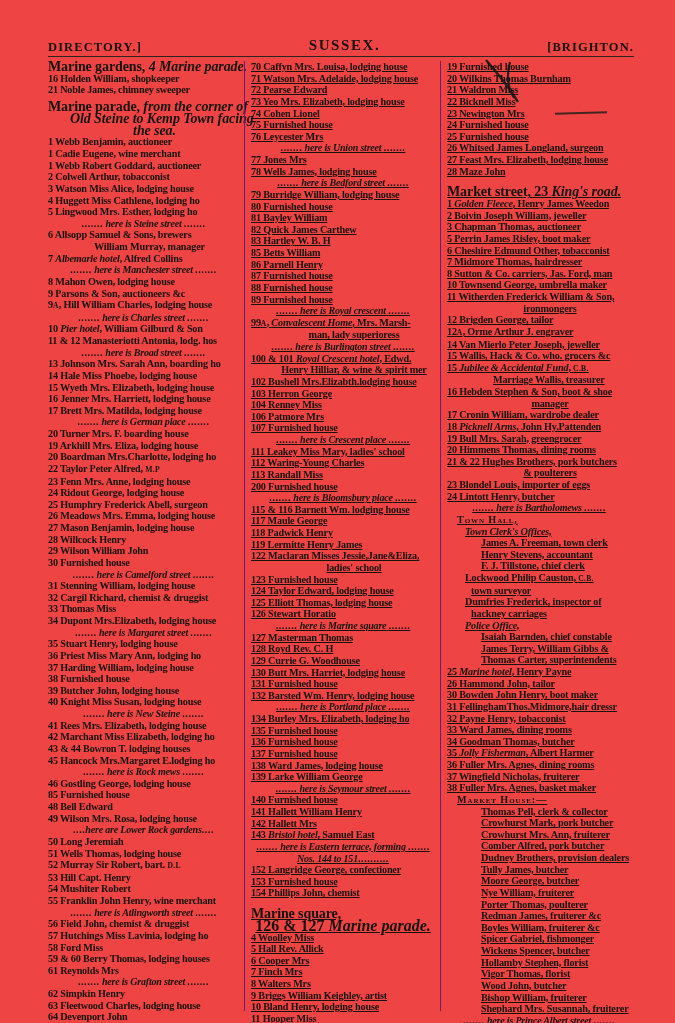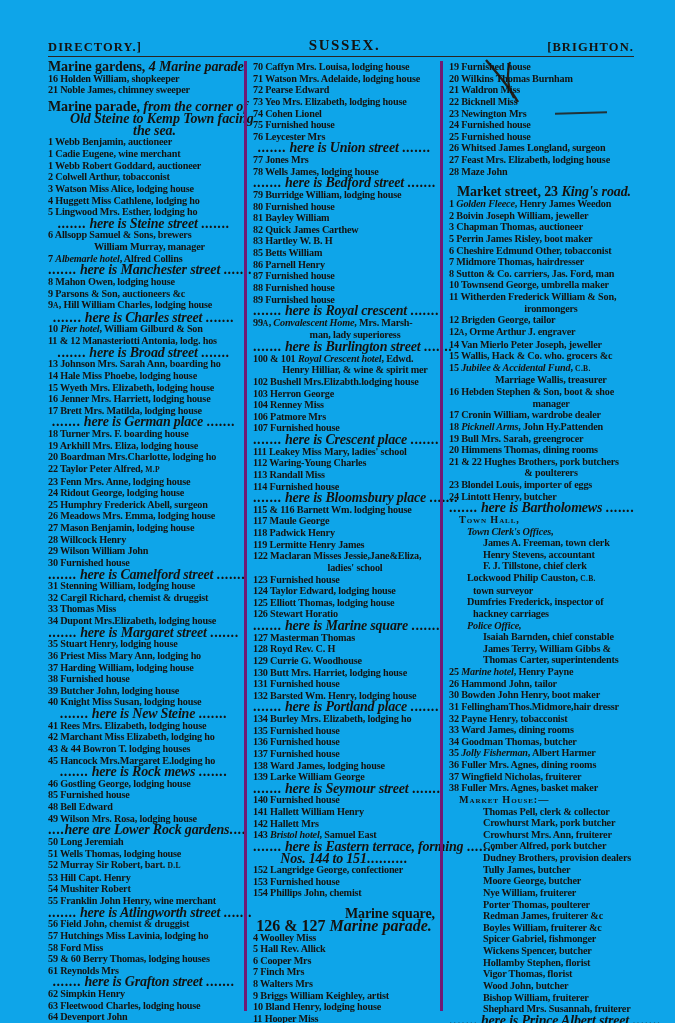--- a/index.html
+++ b/index.html
@@ -6,21 +6,21 @@
   body{
     width:675px;height:1023px;
     font-family:"Liberation Serif","DejaVu Serif",serif;
     color:#15120f;
     position:relative;
     overflow:hidden;
   }
   .page{
     position:absolute;
     left:0;top:0;width:675px;height:1023px;
-    background:#0ea5e9;
+    background:#ef4444;
   }
   
   .runhead{
     position:absolute;
     left:48px;top:38px;width:586px;
     display:flex;align-items:baseline;justify-content:space-between;
     font-size:12.5px;
     letter-spacing:.5px;
   }
   .runhead .rh-left,.runhead .rh-right{
@@ -46,23 +46,24 @@
     left:48px;top:61px;width:588px;height:950px;
     display:flex;
   }
   .col{
     width:196px;
     box-sizing:border-box;
     padding-right:5px;
     position:relative;
   }
   .col + .col{
-    border-left:3px solid #701a75;
+    border-left:1px solid #701a75;
     padding-left:6px;
     width:196px;
+    text-decoration:underline;
   }
   .e{
     font-size:10.2px;
     line-height:11.62px;
     white-space:nowrap;
     letter-spacing:-0.18px;
     font-weight:600;
   }
   
   .cont{
@@ -70,38 +71,38 @@
     white-space:normal;
     text-align:center;
   }
   .cont2{
     padding-left:46px;
     white-space:normal;
   }
   
   .here{
     font-style:italic;
-    font-size:14px;
+    font-size:10px;
     line-height:11.62px;
     text-align:center;
     white-space:nowrap;
     font-weight:600;
     letter-spacing:-0.2px;
   }
   .here .dots{font-style:normal;letter-spacing:.6px;}
   
   .head{
     font-size:14px;
     line-height:11.8px;
     font-weight:700;
     white-space:nowrap;
     letter-spacing:-0.1px;
   }
   .head .it{font-style:italic;font-weight:700;}
-  .head.ctr{text-align:right;white-space:normal;}
+  .head.ctr{text-align:left;white-space:normal;}
   .headsub{
     font-size:16px;
     line-height:11.8px;
     font-weight:700;
     text-align:center;
   }
   .headsub .it{font-style:italic;}
   .gap{height:5px;}
   .gap2{height:9px;}
   .it{font-style:italic;}
@@ -170,21 +171,21 @@
         <div class="here"><span class="dots">.......</span> <span class="it">here is Charles street</span> <span class="dots">.......</span></div>
         <div class="e">10 <span class="it">Pier hotel</span>, William Gilburd &amp; Son</div>
         <div class="e">11 &amp; 12 Manasteriotti Antonia, lodg. hos</div>
         <div class="here"><span class="dots">.......</span> <span class="it">here is Broad street</span> <span class="dots">.......</span></div>
         <div class="e">13 Johnson Mrs. Sarah Ann, boarding ho</div>
         <div class="e">14 Hale Miss Phoebe, lodging house</div>
         <div class="e">15 Wyeth Mrs. Elizabeth, lodging house</div>
         <div class="e">16 Jenner Mrs. Harriett, lodging house</div>
         <div class="e">17 Brett Mrs. Matilda, lodging house</div>
         <div class="here"><span class="dots">.......</span> <span class="it">here is German place</span> <span class="dots">.......</span></div>
-        <div class="e">18 Turner Mrs. F. boarding house</div>
+        <div class="e">20 Turner Mrs. F. boarding house</div>
         <div class="e">19 Arkhill Mrs. Eliza, lodging house</div>
         <div class="e">20 Boardman Mrs.Charlotte, lodging ho</div>
         <div class="e">22 Taylor Peter Alfred, <span class="tiny">M.P</span></div>
         <div class="e">23 Fenn Mrs. Anne, lodging house</div>
         <div class="e">24 Ridout George, lodging house</div>
         <div class="e">25 Humphry Frederick Abell, surgeon</div>
         <div class="e">26 Meadows Mrs. Emma, lodging house</div>
         <div class="e">27 Mason Benjamin, lodging house</div>
         <div class="e">28 Willcock Henry</div>
         <div class="e">29 Wilson William John</div>
@@ -260,21 +261,21 @@
         <div class="e cont">Henry Hilliar, &amp; wine &amp; spirit mer</div>
         <div class="e">102 Bushell Mrs.Elizabth.lodging house</div>
         <div class="e">103 Herron George</div>
         <div class="e">104 Renney Miss</div>
         <div class="e">106 Patmore Mrs</div>
         <div class="e">107 Furnished house</div>
         <div class="here"><span class="dots">.......</span> <span class="it">here is Crescent place</span> <span class="dots">.......</span></div>
         <div class="e">111 Leakey Miss Mary, ladies' school</div>
         <div class="e">112 Waring-Young Charles</div>
         <div class="e">113 Randall Miss</div>
-        <div class="e">114 Furnished house</div>
+        <div class="e">200 Furnished house</div>
         <div class="here"><span class="dots">.......</span> <span class="it">here is Bloomsbury place</span> <span class="dots">.......</span></div>
         <div class="e">115 &amp; 116 Barnett Wm. lodging house</div>
         <div class="e">117 Maule George</div>
         <div class="e">118 Padwick Henry</div>
         <div class="e">119 Lermitte Henry James</div>
         <div class="e">122 Maclaran Misses Jessie,Jane&amp;Eliza,</div>
         <div class="e cont">ladies' school</div>
         <div class="e">123 Furnished house</div>
         <div class="e">124 Taylor Edward, lodging house</div>
         <div class="e">125 Elliott Thomas, lodging house</div>

